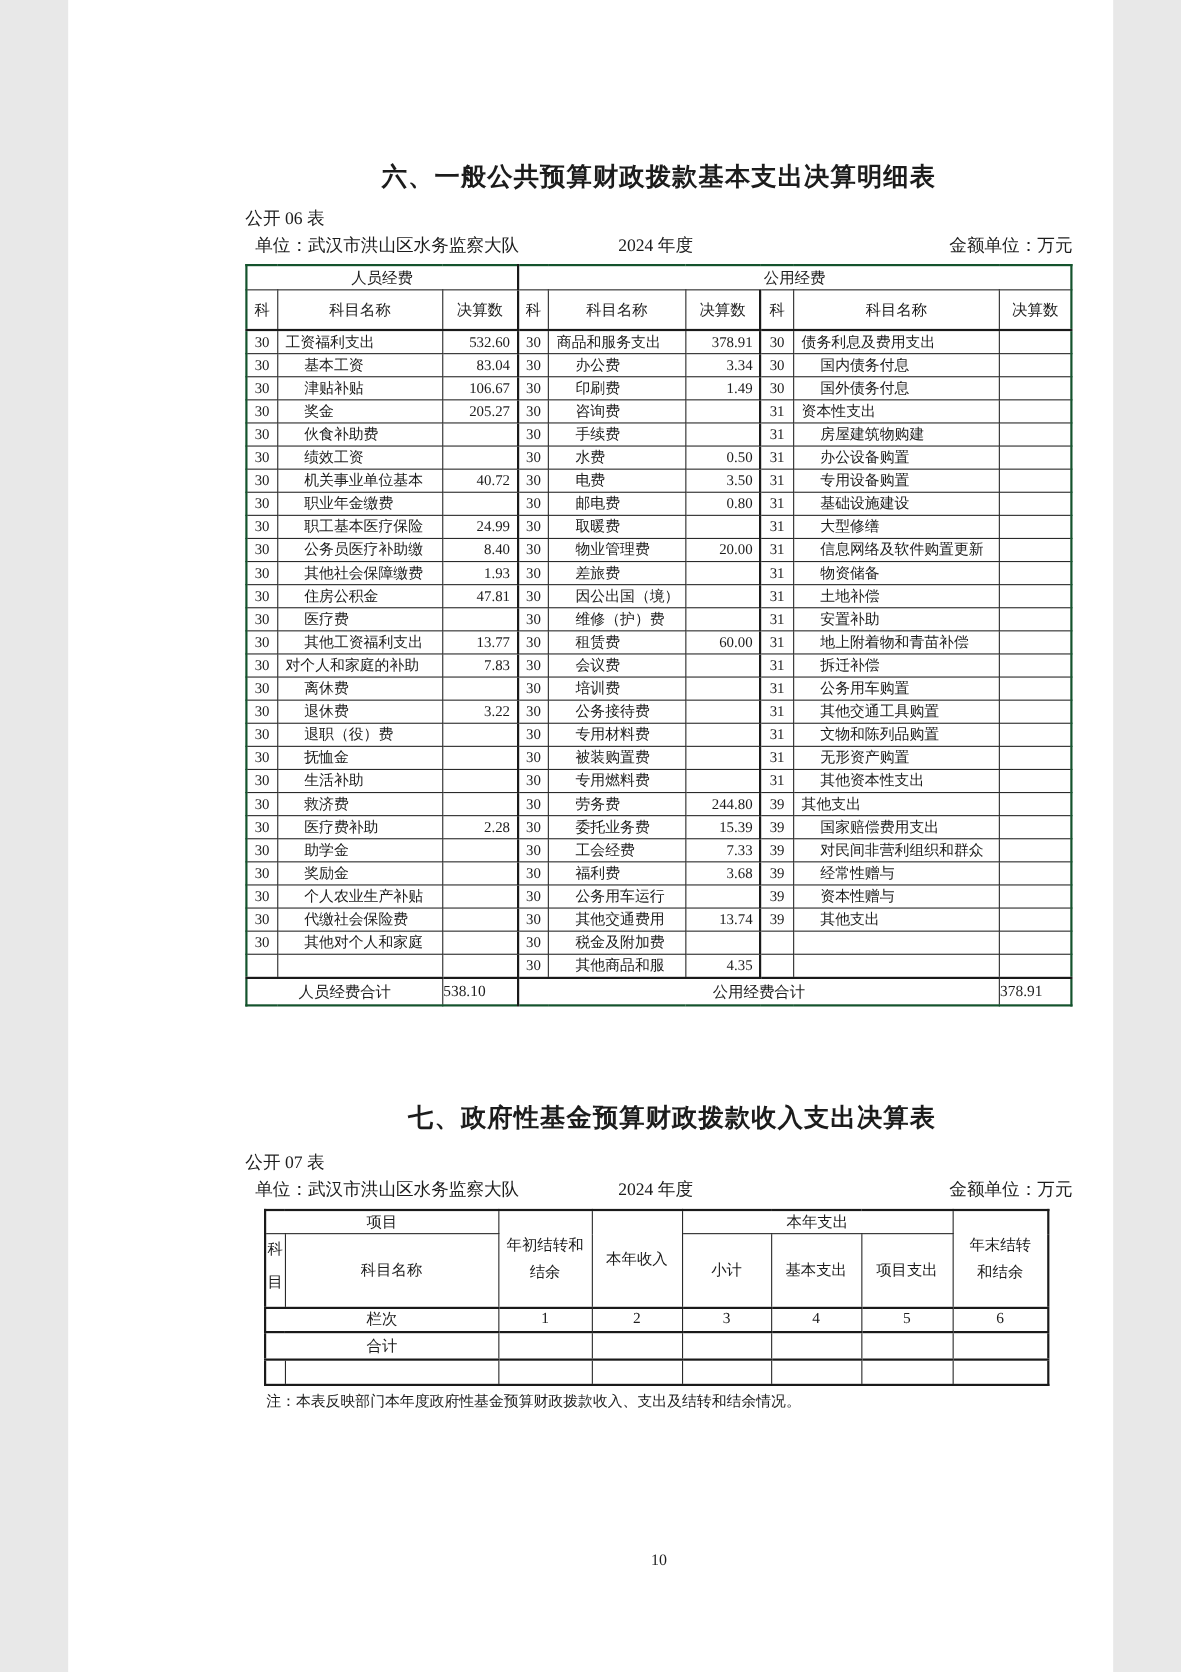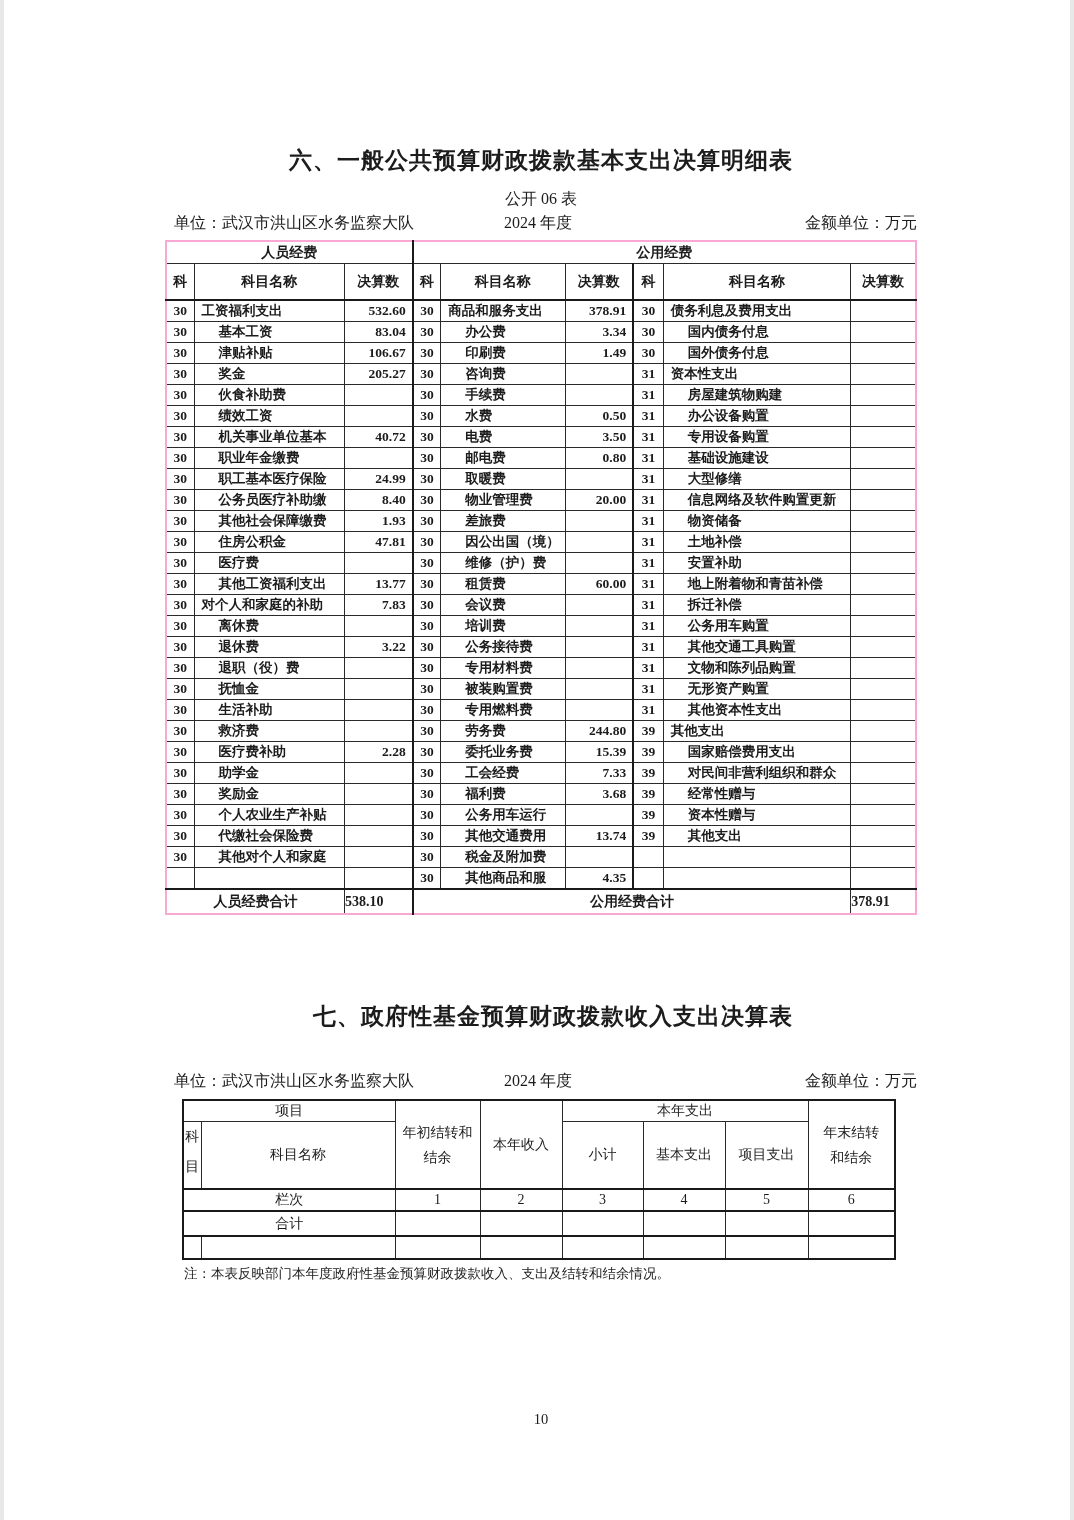--- a/index.html
+++ b/index.html
@@ -1,40 +1,40 @@
 <!DOCTYPE html>
 <html><head>
 <meta charset="utf-8">
 <style>
   html,body{margin:0;padding:0;background:#e8e8e8;}
   #page{
-    position:relative;width:1066px;height:1520px;background:#ffffff;
+    position:relative;width:950px;height:1520px;background:#ffffff;
     margin:0 auto;font-family:"Liberation Serif","DejaVu Serif",serif;
     color:#1c1c1c;overflow:hidden;
   }
   .abs{position:absolute;}
   .doc-title{
     left:0;width:1074px;text-align:center;font-size:23px;font-weight:700;
     letter-spacing:1px;white-space:nowrap;
   }
-  .sheet-label{left:161px;width:752px;text-align:center;font-size:16px;white-space:nowrap;}
+  .sheet-label{left:161px;width:752px;text-align:left;font-size:16px;white-space:nowrap;}
   .unit-line{left:170px;width:743px;height:22px;font-size:16px;white-space:nowrap;}
   .unit-line .u-unit{position:absolute;left:0;top:0;}
   .unit-line .u-year{position:absolute;left:330px;top:0;}
   .unit-line .u-amt{position:absolute;right:0;top:0;}
   .note-line{left:180px;font-size:13.5px;white-space:nowrap;}
   .closing{left:182px;font-size:17.5px;white-space:nowrap;}
   .pagenum{left:0;width:1074px;text-align:center;font-size:14.5px;}
 
   table{border-collapse:collapse;table-layout:fixed;background:#fff;}
   td{border:1px solid #2a2a2a;font-size:13.5px;padding:0;overflow:hidden;
      white-space:nowrap;vertical-align:middle;}
 
   
-  #table6{border:2px solid #f9a8d4;font-weight:bold;}
+  #table6{border:2px solid #14532d;}
   #table6 td.sep{border-left:2px solid #1a1a1a;}
   #table6 tr.gh td{height:21px;text-align:center;font-size:14px;}
   #table6 tr.ch td{height:35px;text-align:center;font-size:14px;}
   #table6 tr.ch{border-bottom:2px solid #1a1a1a;}
   #table6 tbody td{height:20px;}
   #table6 td.code{text-align:center;}
   #table6 td.name{text-align:left;padding-left:7px;}
   #table6 td.name.sub{padding-left:24px;}
   #table6 td.val{text-align:right;padding-right:6px;}
   #table6 tr.ft td{height:23px;border-top:2px solid #1a1a1a;text-align:center;font-size:14px;}
@@ -414,20 +414,21 @@
         <td class="val">538.10</td>
         <td colspan="5" class="sep">公用经费合计</td>
         <td class="val">378.91</td>
       </tr>
     </tfoot>
   </table>
 
 
   <div class="abs doc-title" style="top:1001px;padding-left:12px;">七、政府性基金预算财政拨款收入支出决算表</div>
 
+  <div class="abs sheet-label" style="top:1047px;">公开 07 表</div>
 
   <div class="abs unit-line" style="top:1071px;">
     <span class="u-unit">单位：武汉市洪山区水务监察大队</span>
     <span class="u-year">2024 年度</span>
     <span class="u-amt">金额单位：万元</span>
   </div>
 
   <table id="table7" class="abs" style="top:1099px;left:178px;width:712px;">
     <colgroup>
       <col style="width:18px">

